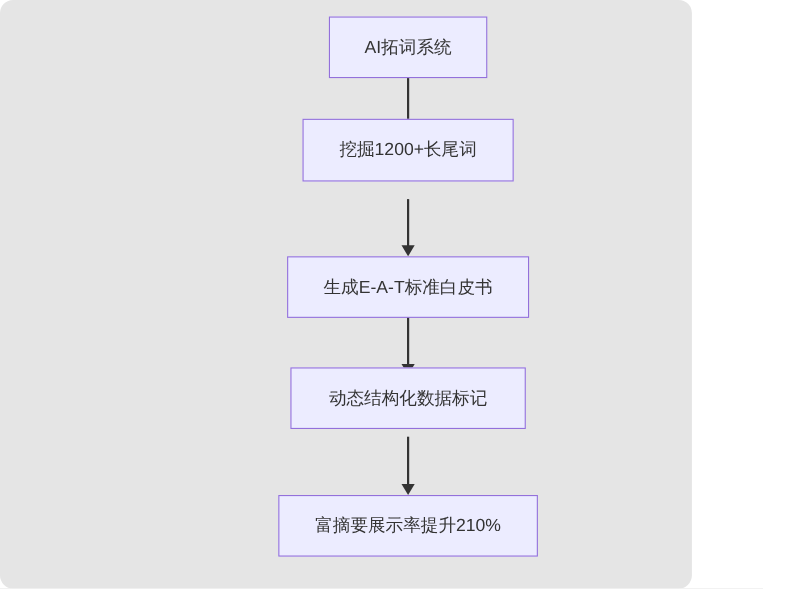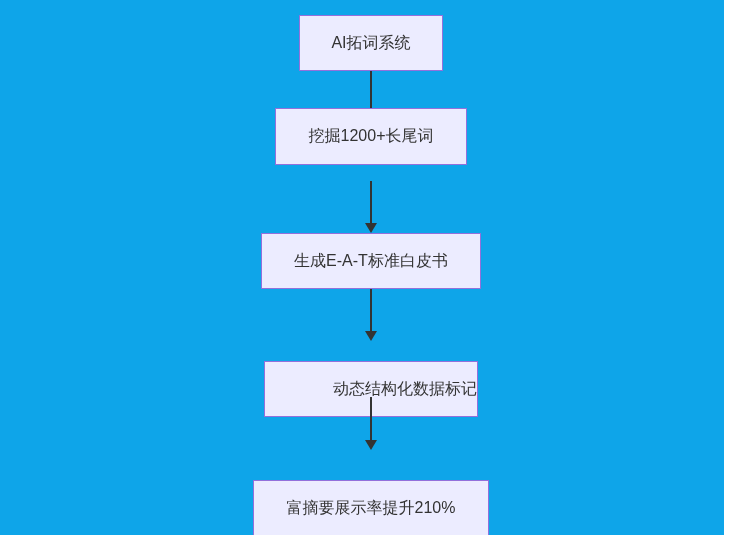--- a/index.html
+++ b/index.html
@@ -2,43 +2,44 @@
 <html><head>
 <meta charset="utf-8">
 <style>
   html, body {
     margin: 0;
     padding: 0;
     font-family: "Liberation Sans", "DejaVu Sans", sans-serif;
   }
   .canvas {
     position: relative;
-    width: 724px;
+    width: 629px;
     height: 535px;
-    background: #0ea5e9;
+    background: #e5e5e5;
     overflow: hidden;
+    border-radius: 12px;
   }
   .flow-node {
     position: absolute;
     box-sizing: border-box;
     background: #ECECFF;
     border: 1px solid #9370DB;
     color: #333333;
     font-size: 16px;
     display: flex;
     align-items: center;
     justify-content: center;
     text-align: center;
     white-space: nowrap;
   }
   .node-1 { left: 299px; top: 15px;  width: 144px; height: 56px; }
   .node-2 { left: 275px; top: 108px; width: 192px; height: 57px; }
   .node-3 { left: 261px; top: 233px; width: 220px; height: 56px; }
-  .node-4 { left: 264px; top: 361px; width: 214px; height: 56px; justify-content: flex-end; }
-  .node-5 { left: 253px; top: 450px; width: 236px; height: 56px; margin-top: 30px; }
+  .node-4 { left: 264px; top: 334px; width: 214px; height: 56px; }
+  .node-5 { left: 253px; top: 450px; width: 236px; height: 56px; }
 
   .edge-line {
     position: absolute;
     left: 370px;
     width: 2px;
     background: #333333;
   }
   .line-1 { top: 71px;  height: 44px; }
   .line-2 { top: 181px; height: 43px; }
   .line-3 { top: 289px; height: 43px; }

